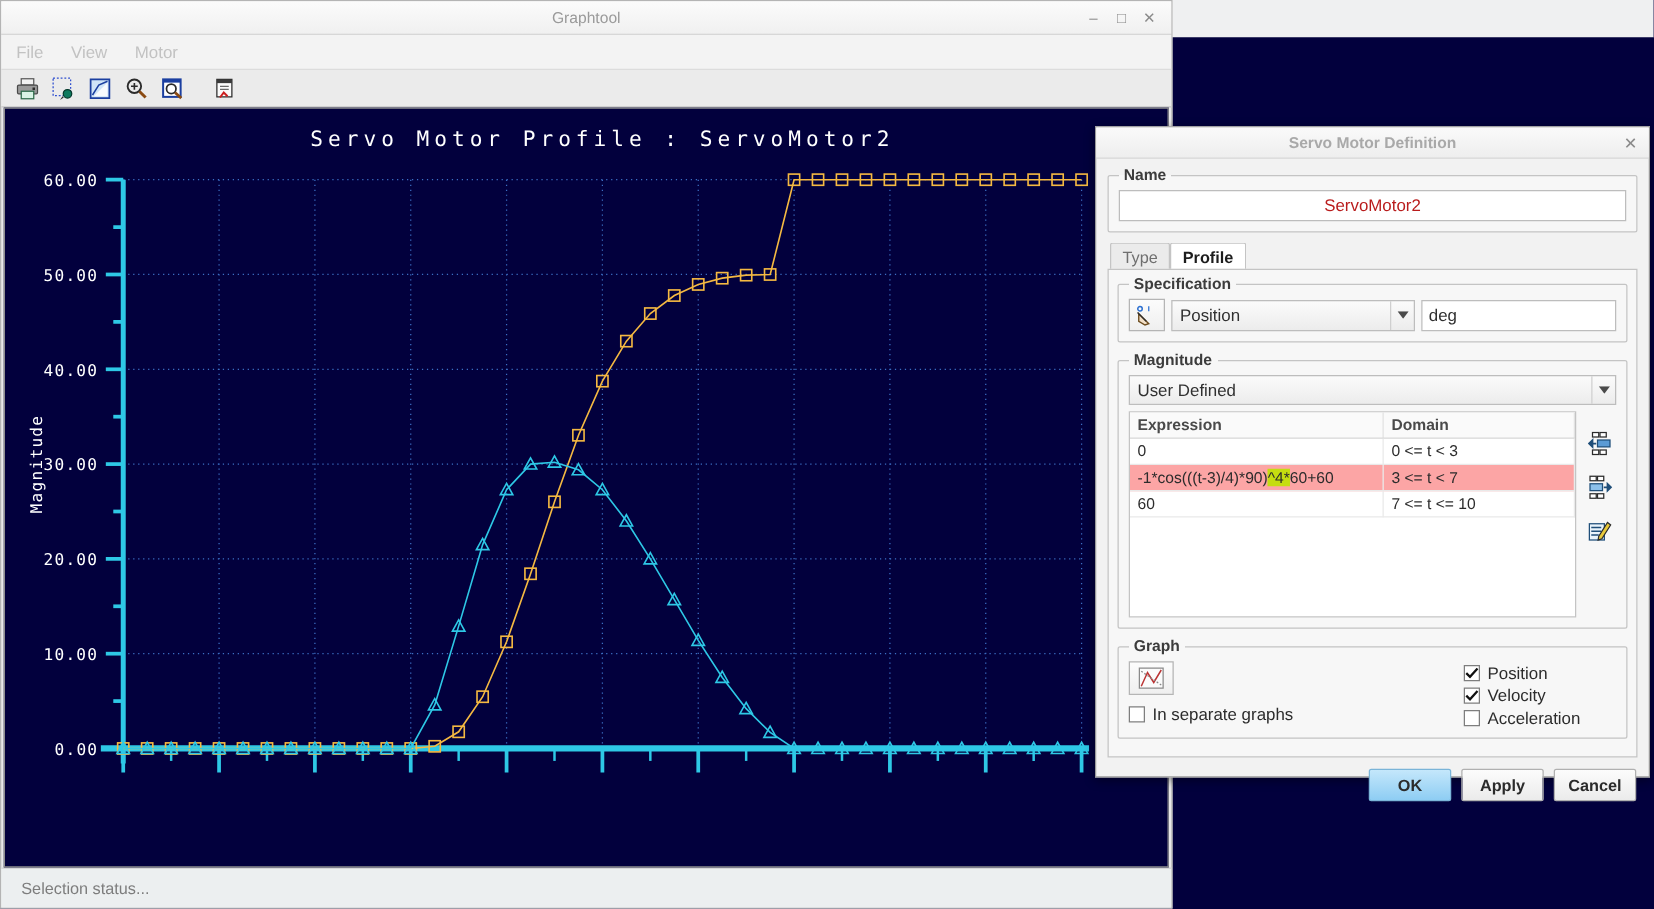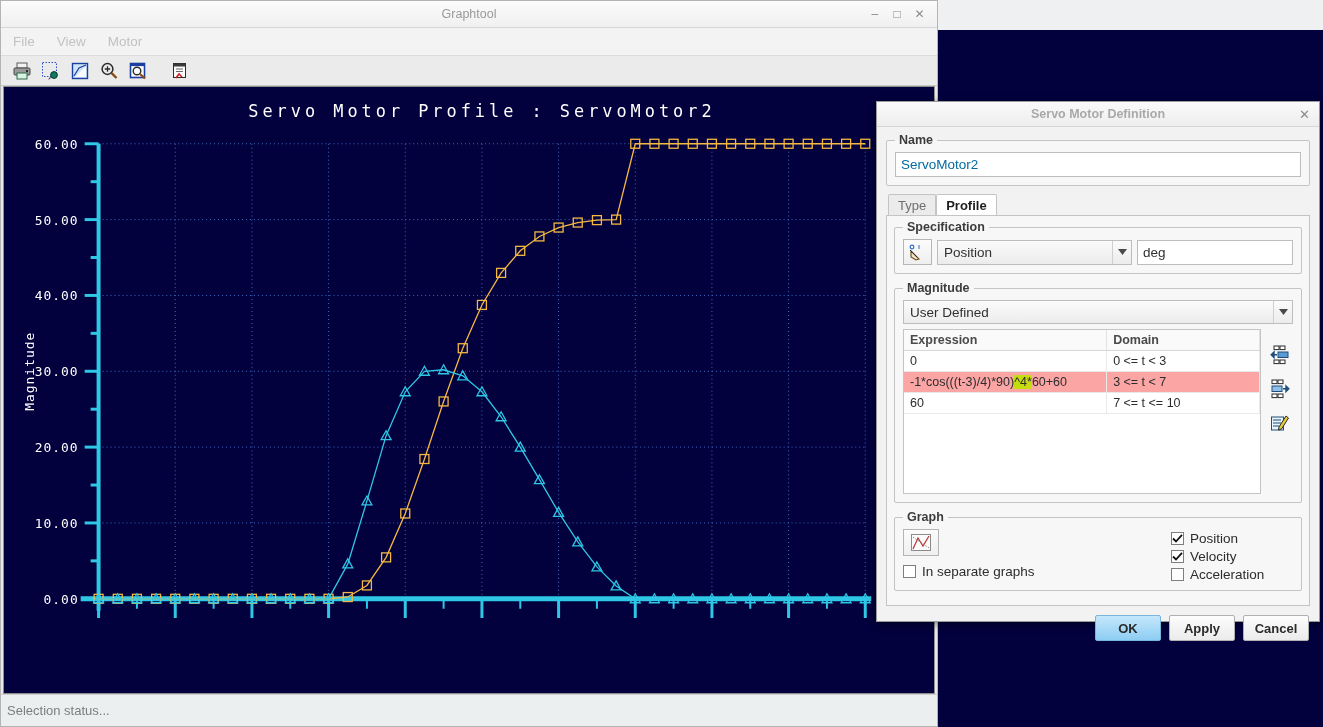--- a/index.html
+++ b/index.html
@@ -57,21 +57,21 @@
     cursor: default;
   }
   .tb-sep { width: 6px; }
 
   
   .gt-plotwrap { flex: 1 1 auto; position: relative; background: #02003d;
                  margin: 0 2px; border: 1px solid #8e8e8e; }
   .gt-plot { position: absolute; inset: 0; }
   .gt-statusbar {
     height: 32px; background: #eceff0; border-top: 1px solid #cfcfcf;
-    display: flex; align-items: center; padding-left: 6px; flex: 0 0 auto;
+    display: flex; align-items: center; padding-left: 16px; flex: 0 0 auto;
   }
   .gt-status-text { font-size: 13px; color: #7d7d7d; }
 
   
   #dialog {
     position: absolute; left: 876px; top: 101px; width: 444px; height: 521px;
     background: #f2f2f2; border: 1px solid #9a9a9a;
     box-shadow: 0 2px 8px rgba(0,0,0,.45);
     display: flex; flex-direction: column;
   }
@@ -87,22 +87,23 @@
 
   fieldset.grp {
     border: 1px solid #c4c4c4; border-radius: 2px; margin: 0 0 7px 0;
     padding: 5px 8px 8px 8px; background: #f7f7f7;
   }
   fieldset.grp > legend {
     font-size: 12.5px; font-weight: bold; color: #3c3c3c; padding: 0 4px;
   }
   .txtinput {
     width: 100%; height: 25px; background: #ffffff; border: 1px solid #bdbdbd;
-    font-size: 13.5px; color: #0369a1; padding: 0 5px; line-height: 23px;
+    font-size: 13.5px; color: #b91c1c; padding: 0 5px; line-height: 23px;
     font-family: "Liberation Sans", sans-serif;
+    text-align: center;
   }
 
   
   .tabs { display:flex; align-items:flex-end; height: 23px; margin-left: 2px; }
   .tab {
     font-size: 13px; padding: 3px 9px 3px 9px; border: 1px solid #c4c4c4;
     border-bottom: none; background: #ebebeb; color: #6f6f6f; cursor: default;
     border-radius: 2px 2px 0 0;
   }
   .tab.active { background: #ffffff; color: #1d1d1d; font-weight: bold; padding-bottom: 3px; }

